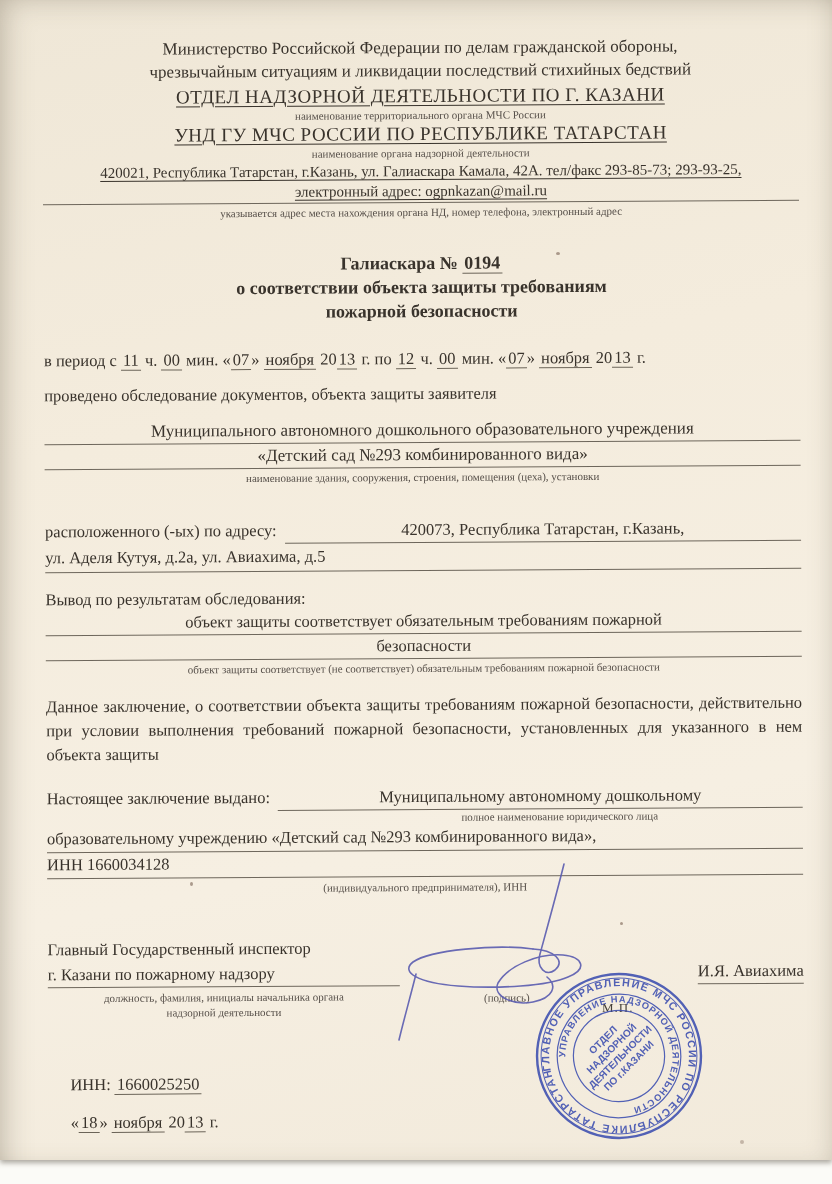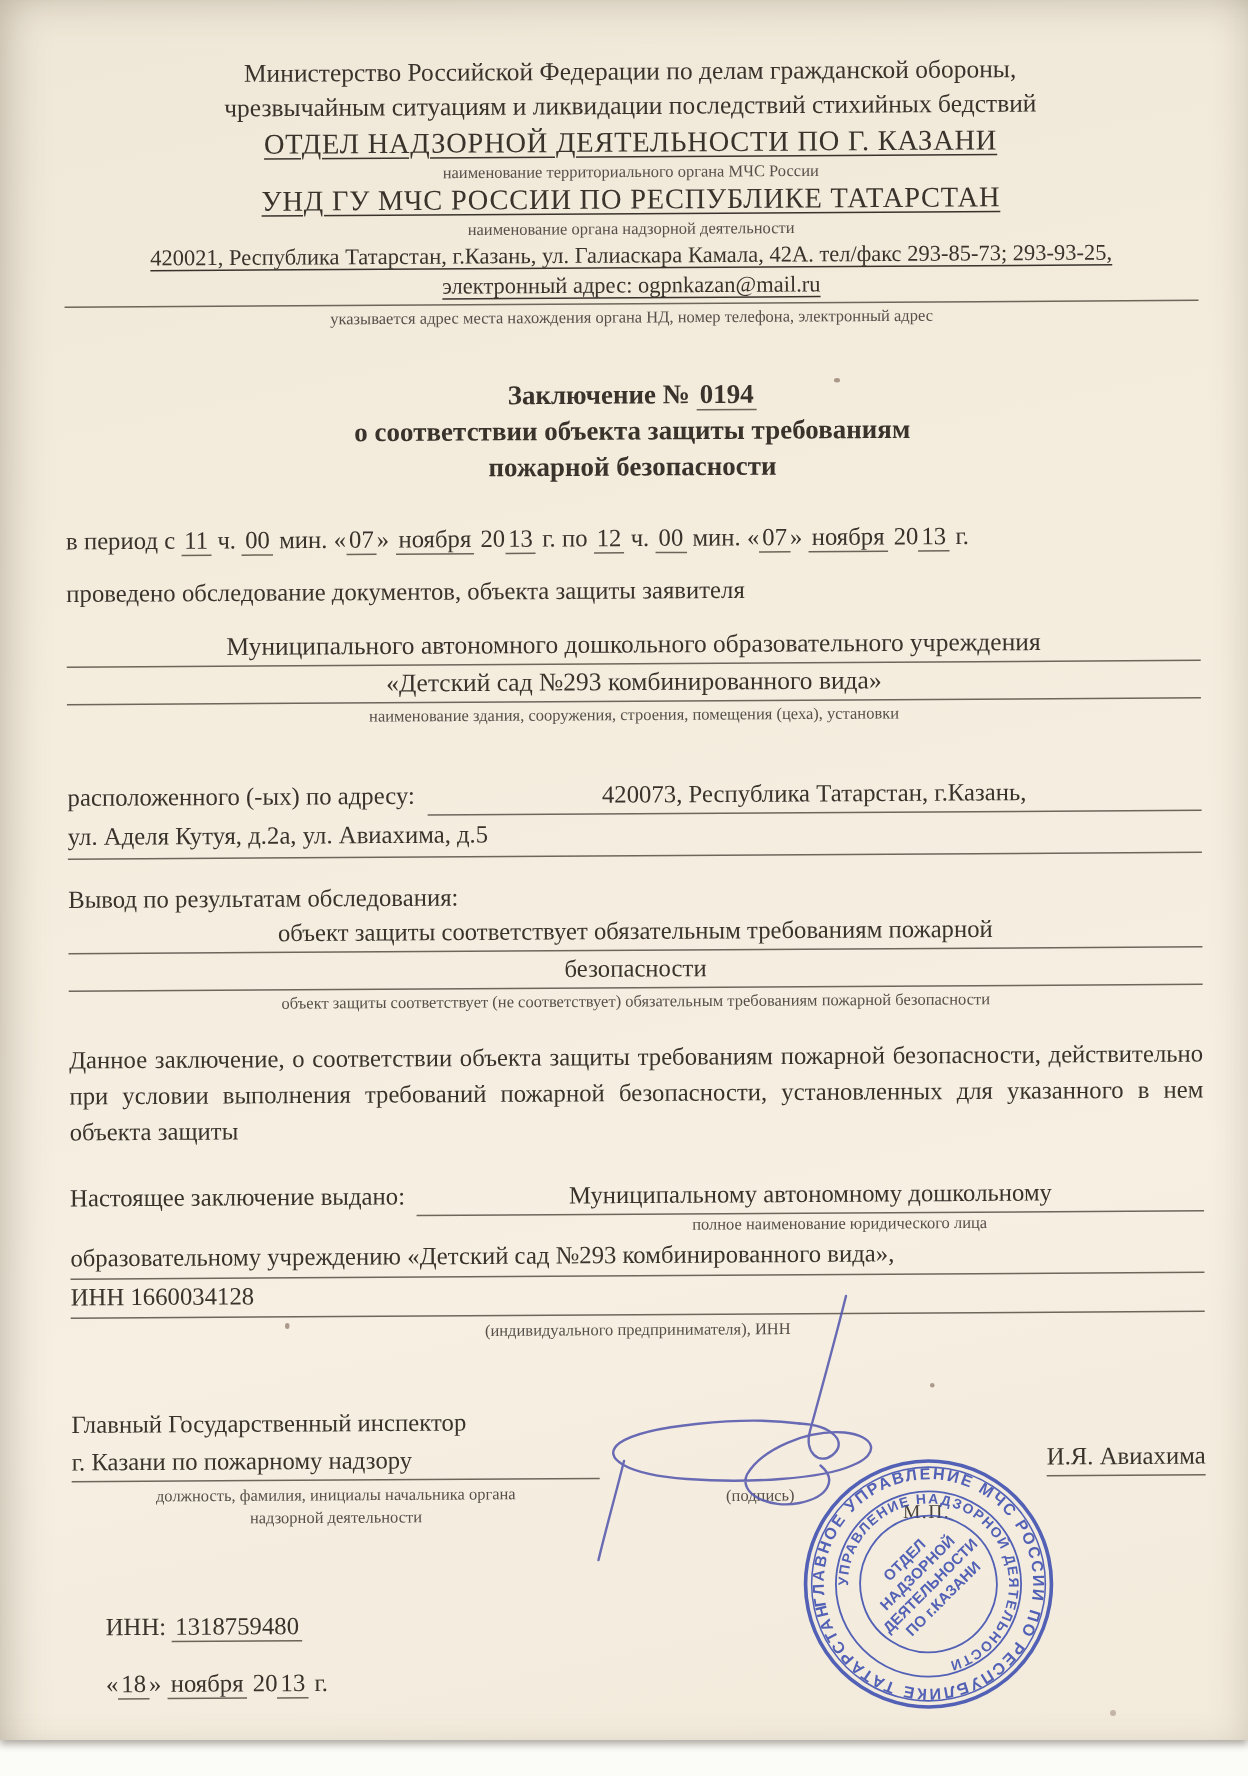--- a/index.html
+++ b/index.html
@@ -77,21 +77,21 @@
     <div class="hdr-org" style="margin-top:2px;">ОТДЕЛ НАДЗОРНОЙ ДЕЯТЕЛЬНОСТИ ПО Г. КАЗАНИ</div>
     <div class="caption">наименование территориального органа МЧС России</div>
     <div class="hdr-org">УНД ГУ МЧС РОССИИ ПО РЕСПУБЛИКЕ ТАТАРСТАН</div>
     <div class="caption">наименование органа надзорной деятельности</div>
     <div class="hdr-addr" style="margin-top:1px;">420021, Республика Татарстан, г.Казань, ул. Галиаскара Камала, 42А. тел/факс 293-85-73; 293-93-25,</div>
     <div class="hdr-addr">электронный адрес: ogpnkazan@mail.ru</div>
     <div class="rule"></div>
     <div class="caption" style="margin-top:2px;">указывается адрес места нахождения органа НД, номер телефона, электронный адрес</div>
 
     <div class="title-block">
-      <div><span>Заключение № </span><span class="u">0194</span></div>
+      <div><span>Галиаскара № </span><span class="u">0194</span></div>
       <div>о соответствии объекта защиты требованиям</div>
       <div>пожарной безопасности</div>
     </div>
 
     <div class="period-line"><span>в период с </span><span class="u">11</span><span> ч. </span><span class="u">00</span><span> мин.  «</span><span class="u">07</span><span>» </span><span class="u">ноября</span><span> 20</span><span class="u">13</span><span> г.  по </span><span class="u">12</span><span> ч. </span><span class="u">00</span><span>  мин. «</span><span class="u">07</span><span>» </span><span class="u">ноября</span><span> 20</span><span class="u">13</span><span> г.</span></div>
 
     <div class="survey-line">проведено обследование документов, объекта защиты заявителя</div>
 
     <div class="object-block">
       <div class="fill-line">Муниципального автономного дошкольного образовательного учреждения</div>
@@ -131,21 +131,21 @@
       <div style="display:flex; flex-direction:column; justify-content:flex-start;">
         <div style="height:52px;"></div>
         <div class="sig-cap">(подпись)</div>
       </div>
       <div style="display:flex; flex-direction:column;">
         <div style="height:24px;"></div>
         <div class="sig-name">И.Я. Авиахима</div>
       </div>
     </div>
 
-    <div class="footer-inn"><span>ИНН: </span><span class="u">1318759480</span></div>
+    <div class="footer-inn"><span>ИНН: </span><span class="u">1660025250</span></div>
     <div class="footer-date"><span>«</span><span class="u">18</span><span>» </span><span class="u">ноября</span><span>  20</span><span class="u">13</span><span> г.</span></div>
   </div>
 
   <div class="mp">М.П.</div>
 
   <svg class="signature" viewBox="0 0 214 206">
     <g fill="none" stroke="#5a5cb0" stroke-width="1.6" stroke-linecap="round" opacity="0.9">
       <path d="M168 8 C160 40 150 76 144 98 C140 112 150 121 159 114 C170 105 158 94 137 93"></path>
       <path d="M137 93 C100 88 34 94 17 106 C4 116 22 127 62 130 C102 133 152 130 172 121 C192 113 187 101 167 99 C142 97 112 110 102 127 C96 140 117 150 137 146 C157 142 162 130 151 121"></path>
       <path d="M20 118 C14 142 8 163 3 184"></path>

